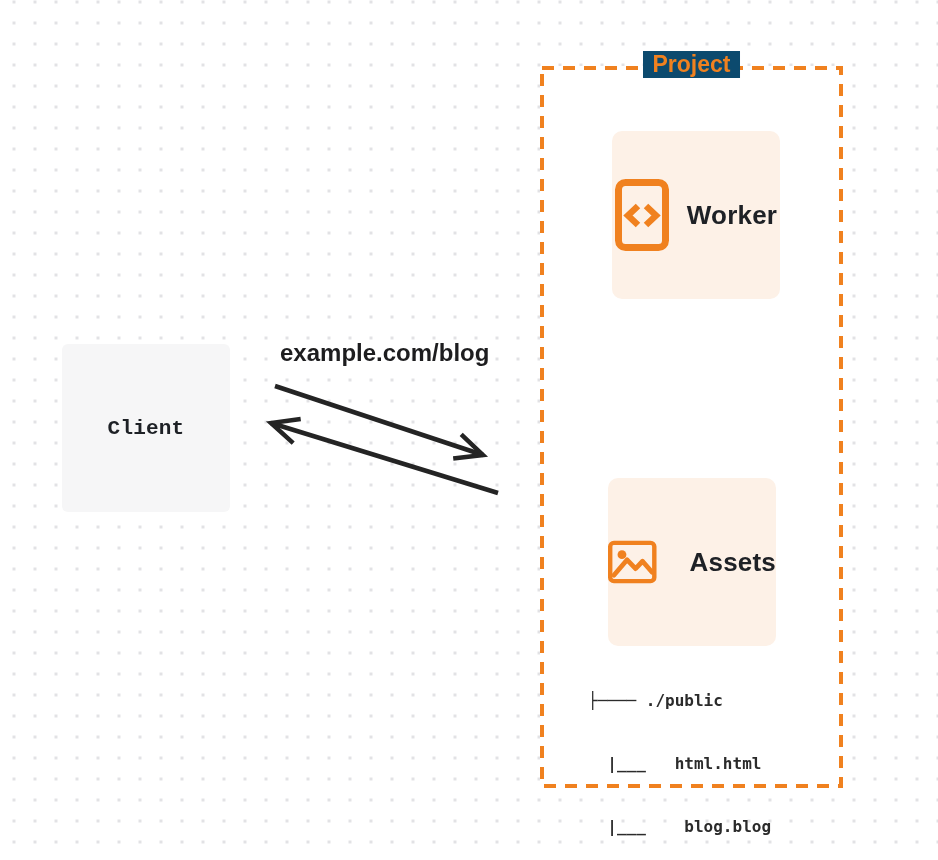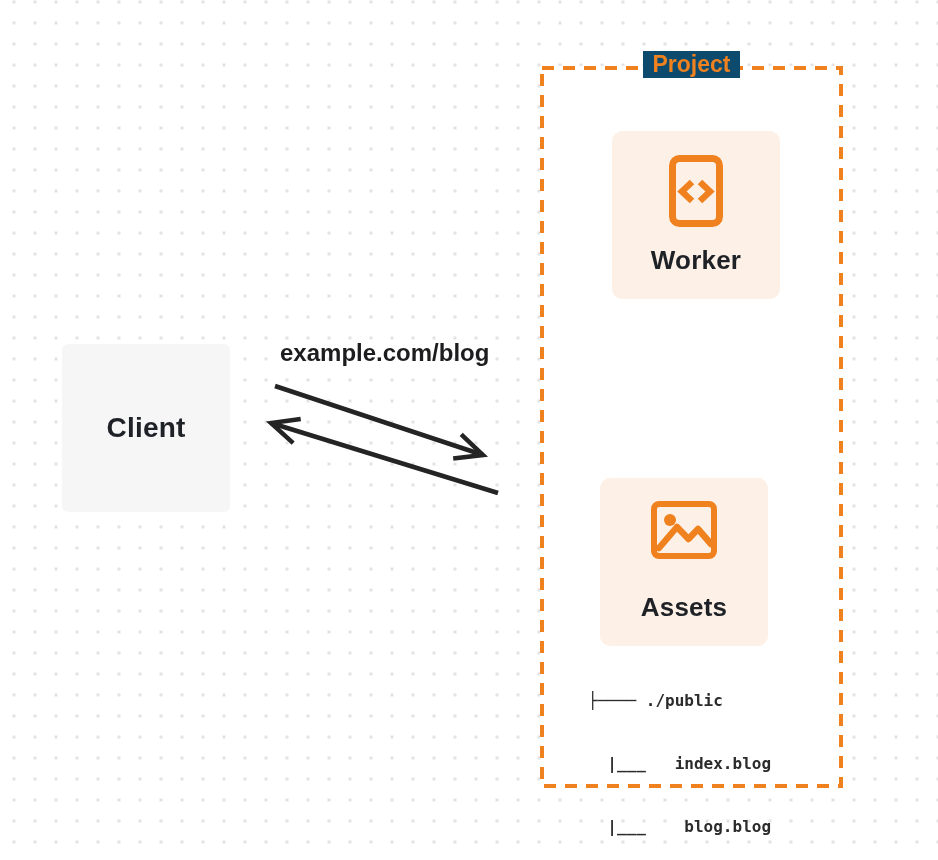--- a/index.html
+++ b/index.html
@@ -27,21 +27,21 @@
 
   
   .client-box{
     position:absolute;left:62px;top:344px;
     width:168px;height:168px;
     background:var(--client-bg);
     border-radius:6px;
     display:flex;align-items:center;justify-content:center;
   }
   .client-box .label{
-    font-size:28px;font-weight:700;color:var(--ink);letter-spacing:.2px;
+    font-size:21px;font-weight:700;color:var(--ink);letter-spacing:.2px;font-family:Liberation Mono, monospace;
   }
 
   
   .request-label{
     position:absolute;left:280px;top:339px;
     font-size:24px;font-weight:700;color:#1d1d1f;
     white-space:nowrap;
   }
 
   
@@ -66,25 +66,25 @@
     font-size:23px;font-weight:700;color:var(--orange);
     white-space:nowrap;
   }
 
   
   .node-card{
     position:absolute;
     width:168px;height:168px;
     background:var(--card-bg);
     border-radius:10px;
-    display:flex;flex-direction:column;align-items:center;justify-content:center;
+    display:flex;flex-direction:row;align-items:center;justify-content:center;
     gap:18px;
   }
   .node-card.worker{left:72px;top:65px;}
-  .node-card.assets{left:60px;top:412px;gap:33px;}
+  .node-card.assets{left:68px;top:412px;gap:33px;}
   .node-card .label{
     font-size:26px;font-weight:700;color:var(--ink);letter-spacing:.2px;
   }
 
   
   .file-tree{
     position:absolute;left:48px;top:582px;
     font-family:"DejaVu Sans Mono", monospace;
     font-size:16px;line-height:21px;
     color:#2b2b2b;
@@ -133,19 +133,19 @@
       <svg width="66" height="58" viewBox="0 0 66 58" xmlns="http://www.w3.org/2000/svg" aria-hidden="true">
         <rect x="3" y="3" width="60" height="52" rx="5" fill="none" stroke="#F0811F" stroke-width="6"></rect>
         <circle cx="19" cy="19" r="6" fill="#F0811F"></circle>
         <polyline points="8,47 26,26 37.5,38 47,28 60,43" fill="none" stroke="#F0811F" stroke-width="6.5" stroke-linejoin="round" stroke-linecap="round"></polyline>
       </svg>
       <span class="label">Assets</span>
     </div>
 
     <div class="file-tree">
       <div>├──── ./public</div>
-      <div>  |___   index.blog</div>
+      <div>  |___   html.html</div>
       <div>  |___    blog.blog</div>
       
     </div>
   </div>
 
 </div>
 
 </body></html>

